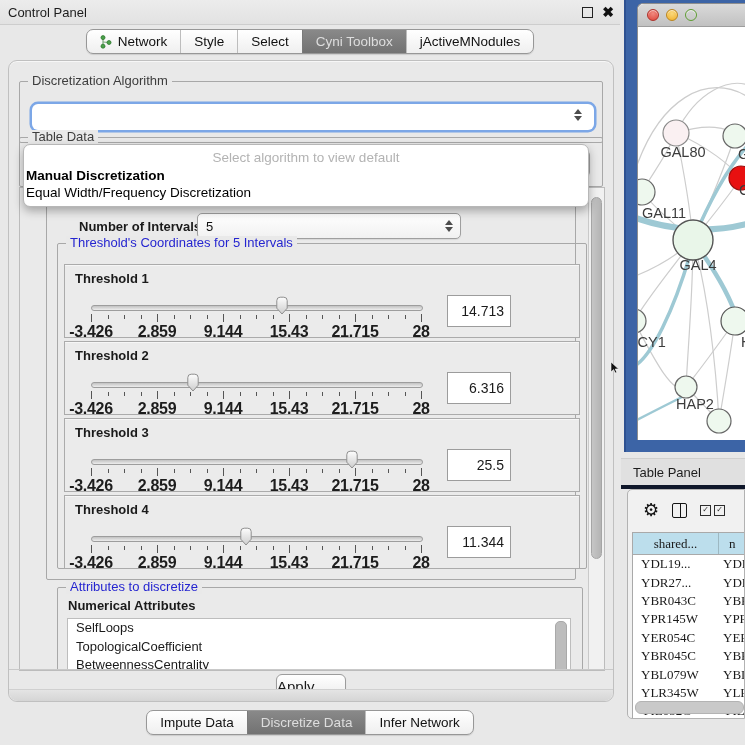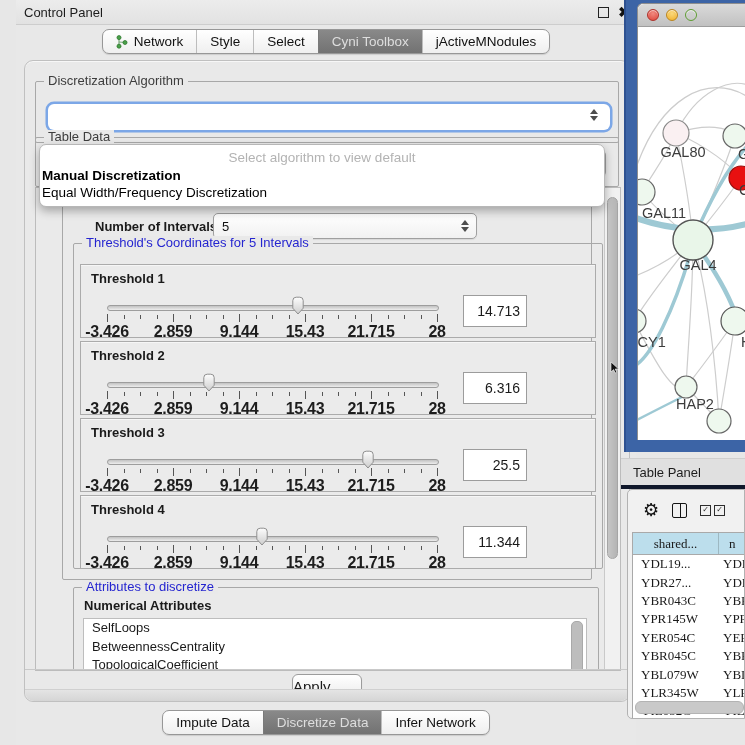--- a/index.html
+++ b/index.html
@@ -1,21 +1,21 @@
 <!DOCTYPE html>
 <html><head>
 <meta charset="utf-8">
 <style>
   html,body{margin:0;padding:0;}
   body{width:745px;height:745px;overflow:hidden;background:#e7e7e7;
        font-family:"Liberation Sans",sans-serif;font-size:13px;color:#1a1a1a;
        position:relative;-webkit-font-smoothing:antialiased;}
   .abs{position:absolute;}
   
-  #control-panel{left:16px;top:0;width:620px;height:745px;background:#e8e8e8;}
+  #control-panel{left:0;top:0;width:620px;height:745px;background:#e8e8e8;}
   .cp-titlebar{left:0;top:0;width:620px;height:24px;background:linear-gradient(#ececec,#e2e2e2);
                border-bottom:1px solid #cdcdcd;display:flex;align-items:center;}
   .cp-title{margin-left:8px;font-size:13px;color:#1c1c1c;}
   .tb-icons{position:absolute;right:6px;top:0;height:24px;display:flex;align-items:center;gap:9px;}
   .float-ic{width:9px;height:9px;border:1.6px solid #222;background:transparent;display:inline-block;}
   .close-ic{font-size:14px;font-weight:bold;color:#111;line-height:1;}
   
   .segbar{display:flex;justify-content:center;width:620px;}
   .cp-tabbar{left:0;top:29px;}
   .cp-bottomtabs{left:0;top:702px;margin-top:8px;}
@@ -388,22 +388,22 @@
             </div>
         </div>
       </div>
 
       <div class="group grp-attrs">
         <span class="group-title t-blue">Attributes to discretize</span>
         <span class="lbl-bold lbl-numattrs">Numerical Attributes</span>
         <div class="attr-list">
           <div id="attr-items">
               <div class="attr-item">SelfLoops</div>
+              <div class="attr-item">TopologicalCoefficient</div>
               <div class="attr-item">BetweennessCentrality</div>
-              <div class="attr-item">TopologicalCoefficient</div>
             </div>
           <div class="attr-scroll"></div>
         </div>
       </div>
 
       <div class="vscroll">
         <div class="vthumb"></div>
       </div>
     </div>
 

